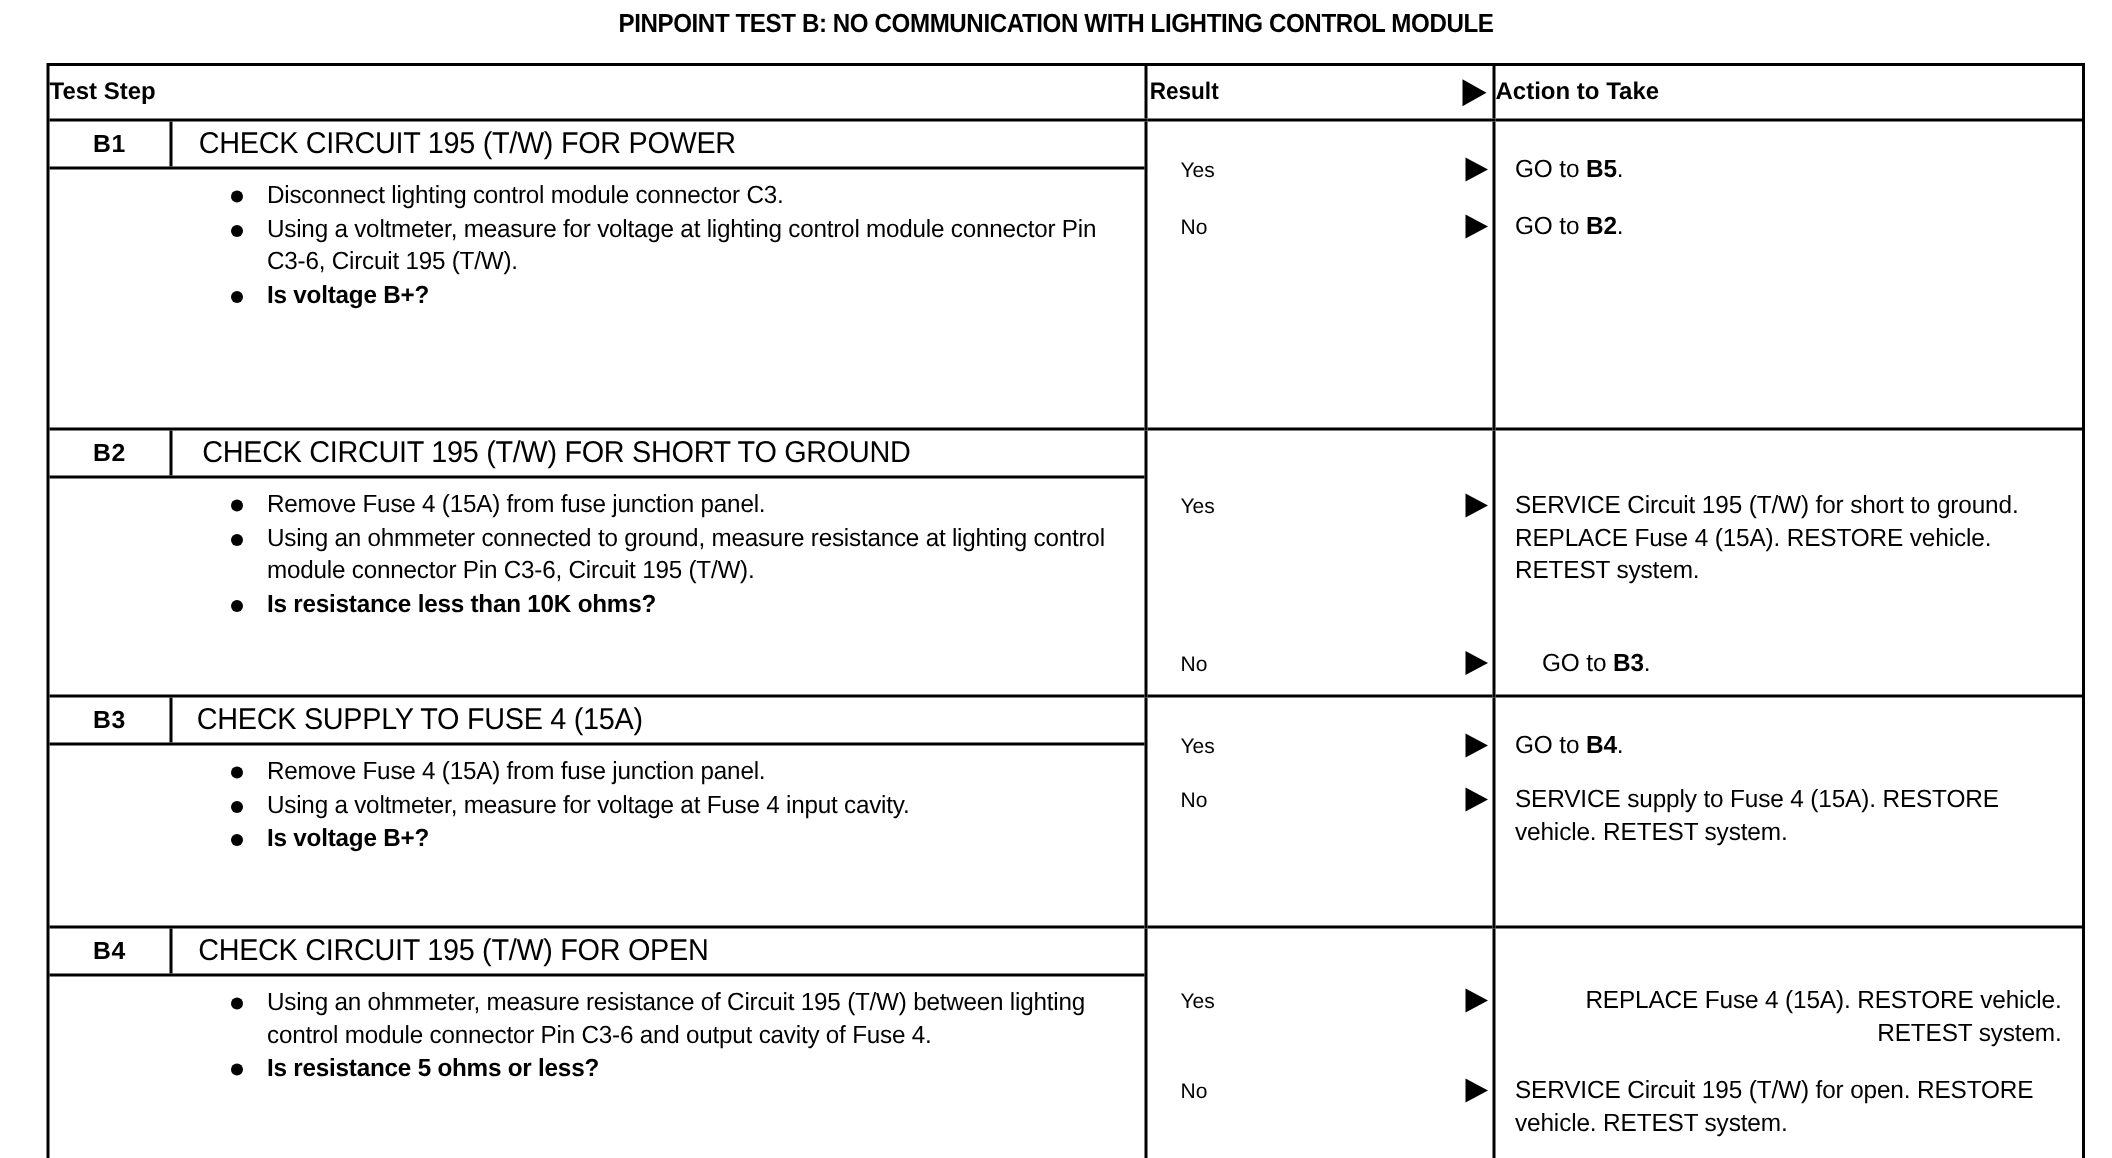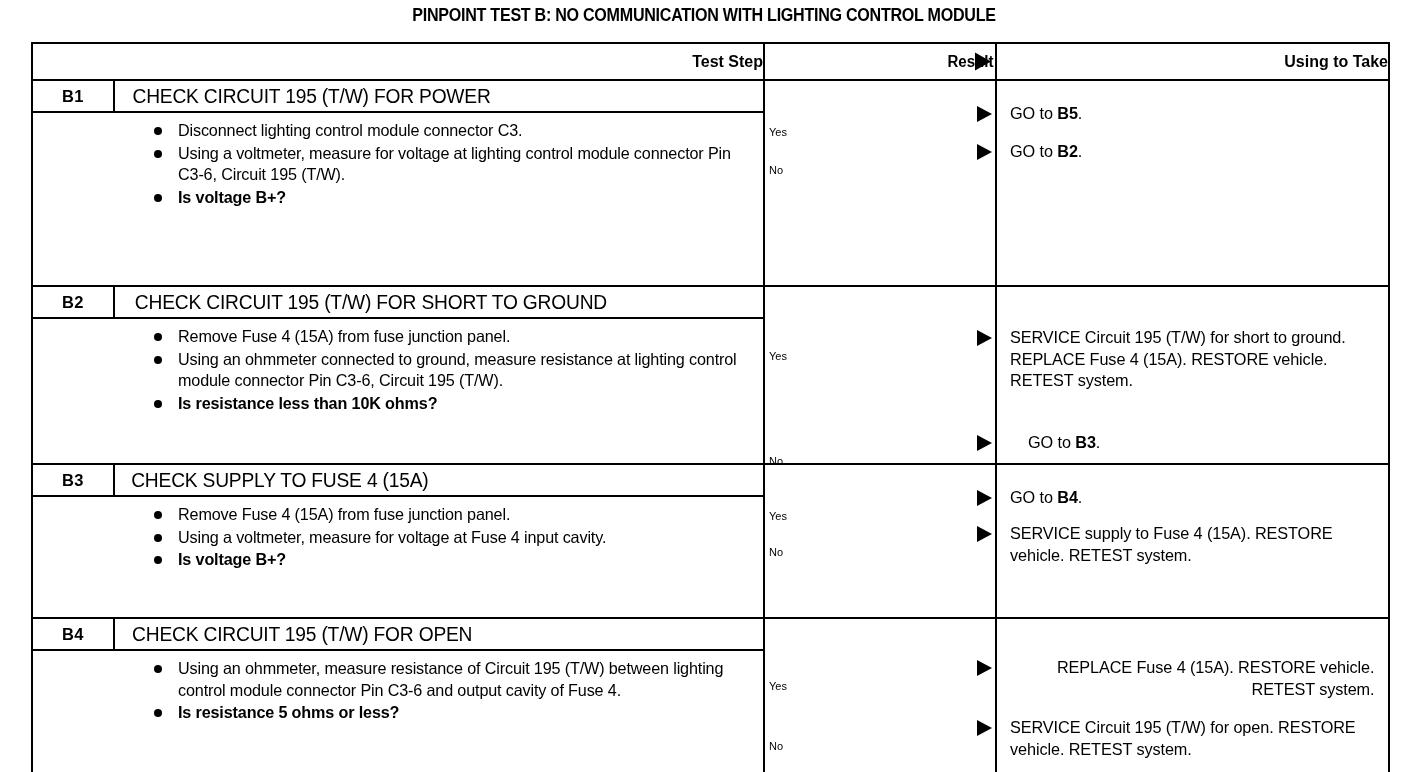--- a/index.html
+++ b/index.html
@@ -52,21 +52,21 @@
   }
   col.c-step   { width: 731px; }
   col.c-result { width: 232px; }
   col.c-action { width: 392px; }
 
   
   .hdr td {
     border-bottom: 2.5px solid #000;
     height: 35px;
     vertical-align: middle;
-    text-align: right;
+    text-align: left;
     font-weight: bold;
     font-size: 16px;
     padding: 0;
   }
   .hdr td.result-h {
     border-left: 2.5px solid #000;
     position: relative;
   }
   .hdr td.action-h {
     border-left: 2.5px solid #000;
@@ -177,24 +177,23 @@
     height: 100%;
   }
   .r-line {
     position: absolute;
     left: 0;
     right: 0;
     display: flex;
     align-items: flex-start;
   }
   .r-label {
-    padding-left: 4px;
-    font-size: 11px;
+    padding-left: 22px;
+    font-size: 14px;
     line-height: 21px;
-    margin-top: 19px;
   }
   .r-arrow {
     position: absolute;
     right: 3px;
     top: 1px;
   }
   .a-line {
     position: absolute;
     left: 0;
     right: 0;
@@ -221,21 +220,21 @@
           <col class="c-result">
           <col class="c-action">
       </colgroup>
       <tbody id="tbody-root">
         <tr class="hdr">
           <td>Test Step</td>
           <td class="result-h">
             <span class="result-label">Result</span>
             <span class="arrow-h"><i class="tri"></i></span>
           </td>
-          <td class="action-h">Using to Take</td>
+          <td class="action-h">Action to Take</td>
         </tr>
       <tr class="step">
             <td class="step-cell" style="height: 164px;">
               <div class="step-head">
                 <div class="step-id">B1</div>
                 <div class="step-title">
                   <span>CHECK CIRCUIT 195 (T/W) FOR POWER</span>
                 </div>
               </div>
               <ul class="bullets">

